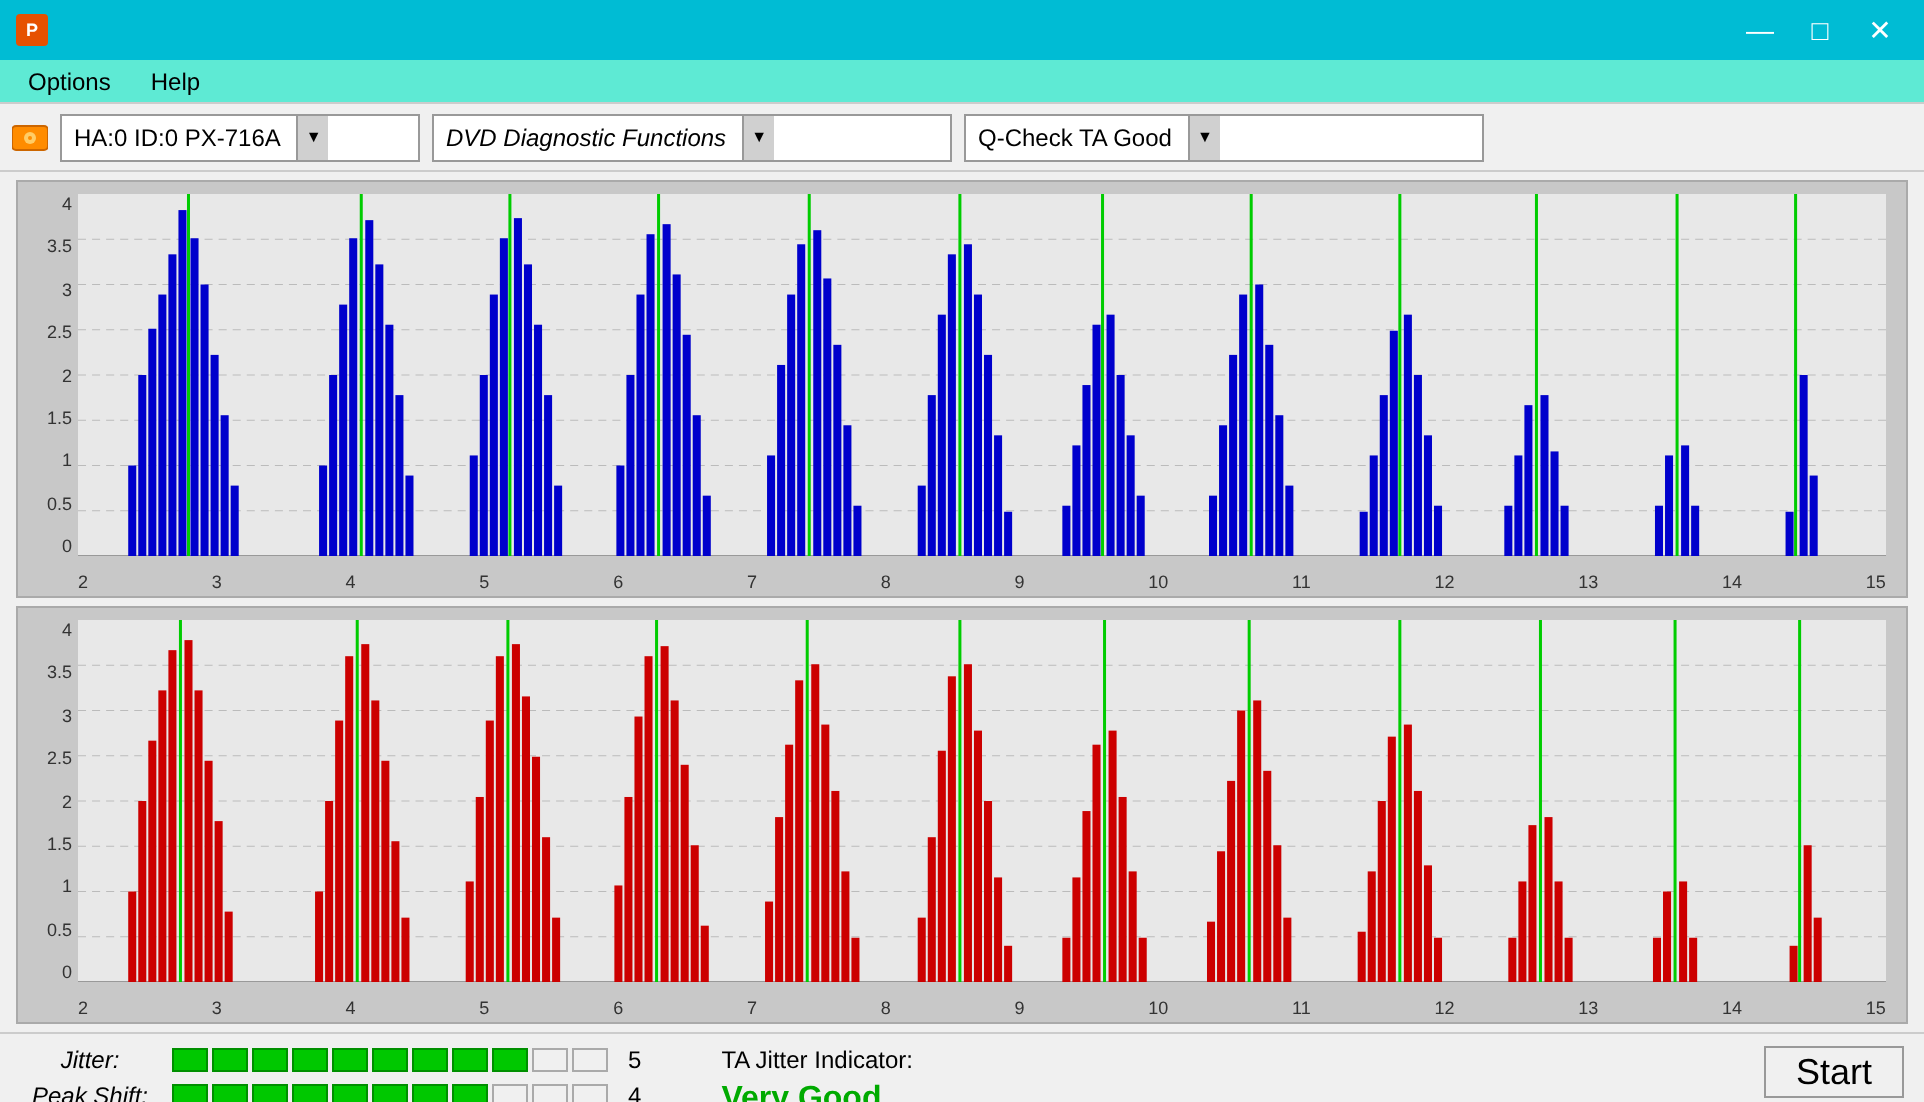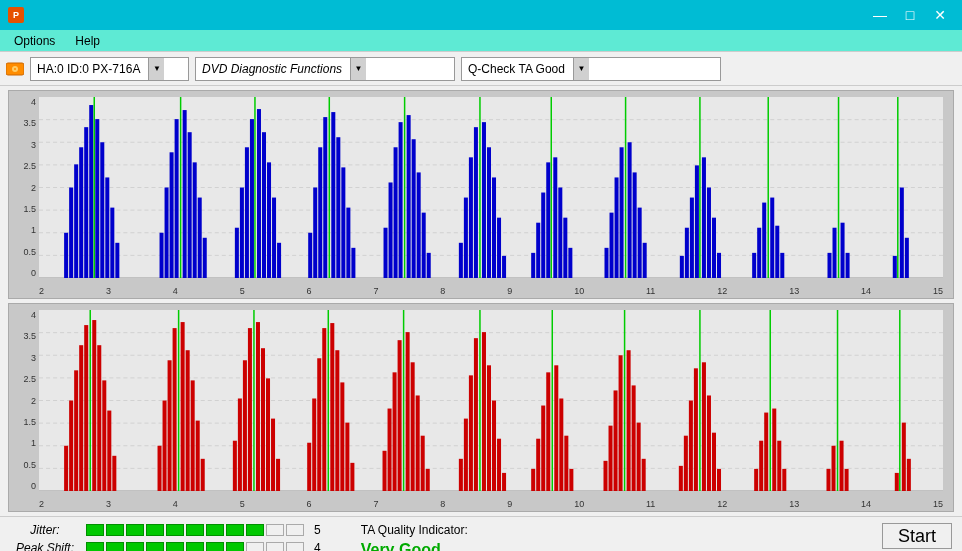--- a/index.html
+++ b/index.html
@@ -85,21 +85,21 @@
     }
     .toolbar-select-arrow {
       width: 16px; height: 22px;
       background: #d0d0d0;
       border-left: 1px solid #999;
       display: flex; align-items: center; justify-content: center;
       font-size: 8px;
       margin-right: -6px;
       margin-left: 4px;
     }
-    .device-select { width: 159px; }
+    .device-select { width: 180px; }
     .function-select { width: 260px; font-style: italic; }
     .test-select { width: 260px; }
 
     
     #charts-area {
       background: #f0f0f0;
       padding: 4px 8px;
       display: flex;
       flex-direction: column;
       gap: 4px;
@@ -617,21 +617,21 @@
         <div class="metric-bar-seg"></div>
         <div class="metric-bar-seg empty"></div>
         <div class="metric-bar-seg empty"></div>
         <div class="metric-bar-seg empty"></div>
       </div>
       <span class="metric-value">4</span>
     </div>
   </div>
 
   <div class="ta-quality">
-    <span class="ta-label">TA Quality Indicator:</span>
+    <span class="ta-label">TA Jitter Indicator:</span>
     <span class="ta-value">Very Good</span>
   </div>
 
   <div class="start-btn-area">
     <button class="start-btn">Start</button>
 
   </div>
 </div>
 
 </body></html>

